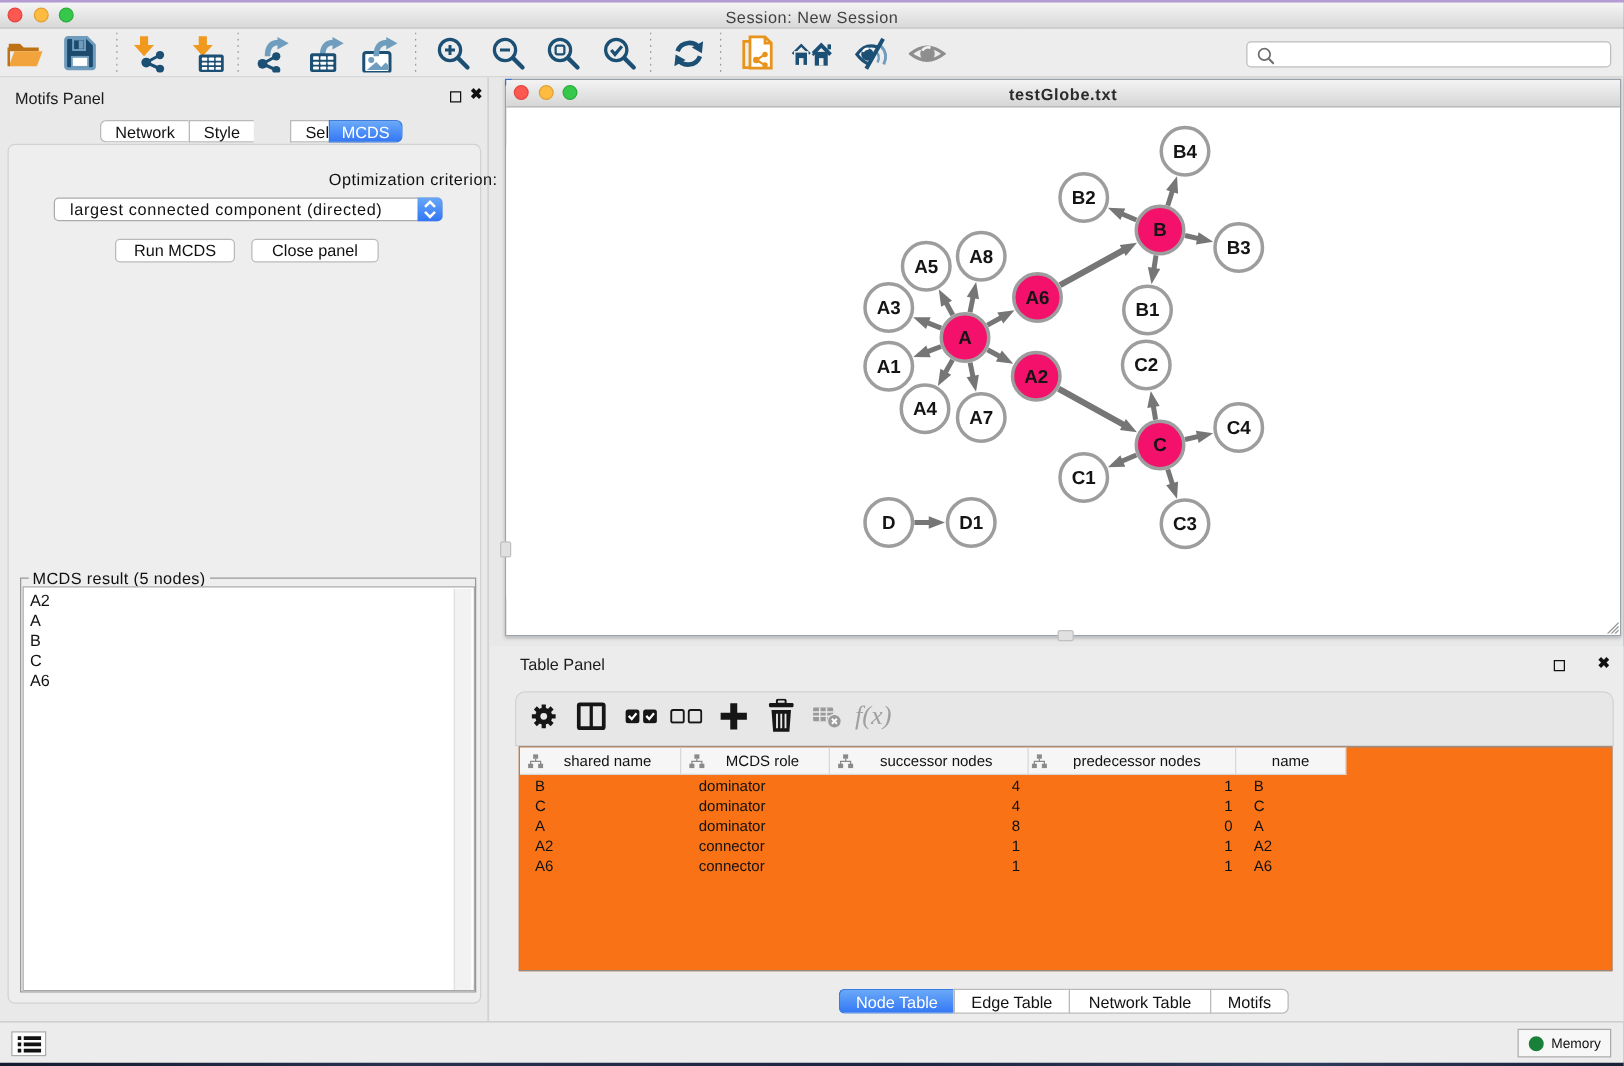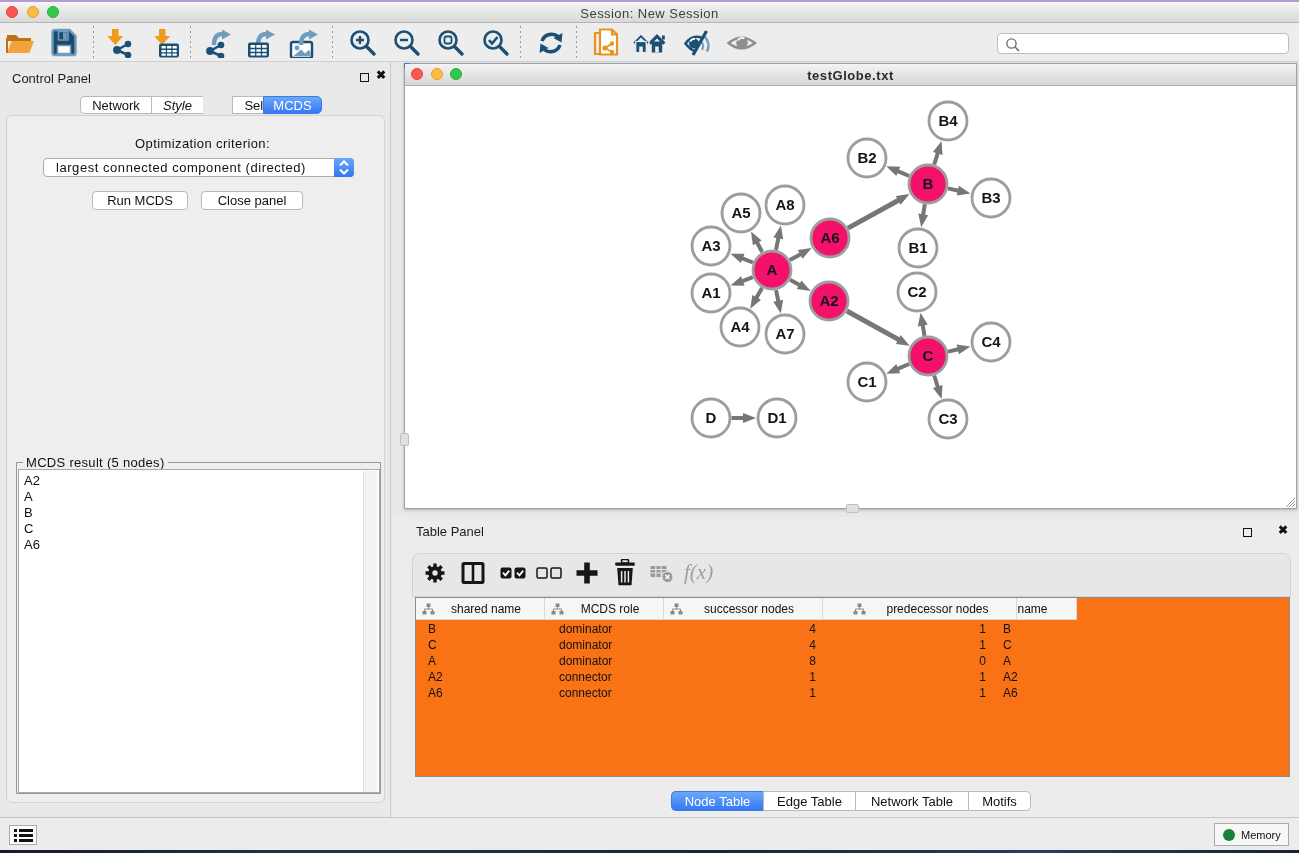--- a/index.html
+++ b/index.html
@@ -32,21 +32,21 @@
 .float-ic { position:absolute; width:9px; height:9px; border:1.5px solid #111; }
 .close-ic { position:absolute; font-size:12px; color:#111; font-weight:bold; }
 #cp-box { position:absolute; left:6px; top:53px; width:379px; height:688px;
   background:#eeeeee; border:1px solid #d2d2d2; border-radius:6px; }
 .tabs { position:absolute; font-size:13px; }
 .tab { position:absolute; top:0; height:18px; background:#fff; border:1px solid #b9b9b9;
   border-right:none; text-align:center; line-height:17px; color:#111; }
 .tab.first { border-radius:5px 0 0 5px; }
 .tab.last { border-right:1px solid #b9b9b9; border-radius:0 5px 5px 0; }
 .tab.sel { background:linear-gradient(#6aa9f8,#3478f6); color:#fff; border-color:#3b7bdd; }
-#opt-label { position:absolute; left:7px; width:391px; top:74px; letter-spacing:0.4px; text-align:center;
+#opt-label { position:absolute; left:7px; width:391px; top:74px; letter-spacing:0.4px; text-align:right;
   font-size:13px; color:#111; }
 #cp-select { position:absolute; left:43px; top:96px; width:311px; height:19px;
   background:#fff; border:1px solid #ababab; border-radius:4px; font-size:13px; letter-spacing:0.55px;
   color:#111; line-height:17px; padding-left:12px; }
 #cp-select .spin { position:absolute; right:-1px; top:-1px; width:20px; height:19px;
   background:linear-gradient(#68a7f8,#3376f6); border-radius:0 4px 4px 0; }
 .btn { position:absolute; background:#fff; border:1px solid #b9b9b9; border-radius:4px;
   font-size:13px; color:#111; text-align:center; }
 #fieldset { position:absolute; left:16px; top:400px; width:365px; height:332px;
   border:1px solid #999; }
@@ -240,26 +240,26 @@
     <div class="sep" style="left:576px;"></div>
     <div id="searchbox">
         <svg style="position:absolute;left:7px;top:3px;" width="16" height="16" viewBox="0 0 16 16">
       <circle cx="6.5" cy="6.5" r="4.6" fill="none" stroke="#6e6e6e" stroke-width="1.4"></circle>
       <path d="M10 10 L14 14" stroke="#6e6e6e" stroke-width="1.6"></path>
     </svg>
       </div>
   </div>
   <div id="content">
     <div id="cp">
-      <div id="cp-title">Control Panel</div>
+      <div id="cp-title">Motifs Panel</div>
       <div class="float-ic" style="left:360px; top:11px;"></div>
       <div class="close-ic" style="left:376px; top:6px;">✖</div>
       <div class="tabs">
         <div class="tab first" style="left:80px; top:34px; width:71px;">Network</div>
-        <div class="tab" style="left:151px; top:34px; width:52px;font-style:italic;">Style</div>
+        <div class="tab" style="left:151px; top:34px; width:52px;">Style</div>
         <div class="tab" style="left:203px; top:34px; width:60px;margin-left:29px;">Select</div>
         <div class="tab last sel" style="left:263px; top:34px; width:59px;">MCDS</div>
       </div>
       <div id="cp-box"></div>
       <div id="opt-label">Optimization criterion:</div>
       <div id="cp-select">largest connected component (directed)
         <div class="spin"><svg width="20" height="19" viewBox="0 0 20 19">
           <path d="M6 7.5 L10 3.5 L14 7.5" fill="none" stroke="#fff" stroke-width="2"></path>
           <path d="M6 11.5 L10 15.5 L14 11.5" fill="none" stroke="#fff" stroke-width="2"></path>
         </svg></div>
@@ -451,21 +451,21 @@
             </div>
         <div class="hcol" style="left:248px;width:159px;">
         <svg style="position:absolute;left:6px;top:5px;" width="13" height="12" viewBox="0 0 13 12">
                 <rect x="4.5" y="0.5" width="4" height="3.5" fill="#8a8a8a"></rect>
                 <path d="M6.5 4 v2 M2.5 8.5 v-2.5 h8 v2.5" stroke="#8a8a8a" fill="none"></path>
                 <rect x="0.5" y="8" width="4" height="3.5" fill="#8a8a8a"></rect>
                 <rect x="8.5" y="8" width="4" height="3.5" fill="#8a8a8a"></rect>
               </svg>
         <span>successor nodes</span>
             </div>
-        <div class="hcol" style="left:431px;width:170px;">
+        <div class="hcol" style="left:403px;width:170px;">
         <svg style="position:absolute;left:6px;top:5px;" width="13" height="12" viewBox="0 0 13 12">
                 <rect x="4.5" y="0.5" width="4" height="3.5" fill="#8a8a8a"></rect>
                 <path d="M6.5 4 v2 M2.5 8.5 v-2.5 h8 v2.5" stroke="#8a8a8a" fill="none"></path>
                 <rect x="0.5" y="8" width="4" height="3.5" fill="#8a8a8a"></rect>
                 <rect x="8.5" y="8" width="4" height="3.5" fill="#8a8a8a"></rect>
               </svg>
         <span>predecessor nodes</span>
             </div>
         <div class="hcol" style="left:577px;width:84px;">
         <span style="left:-2px;">name</span>

